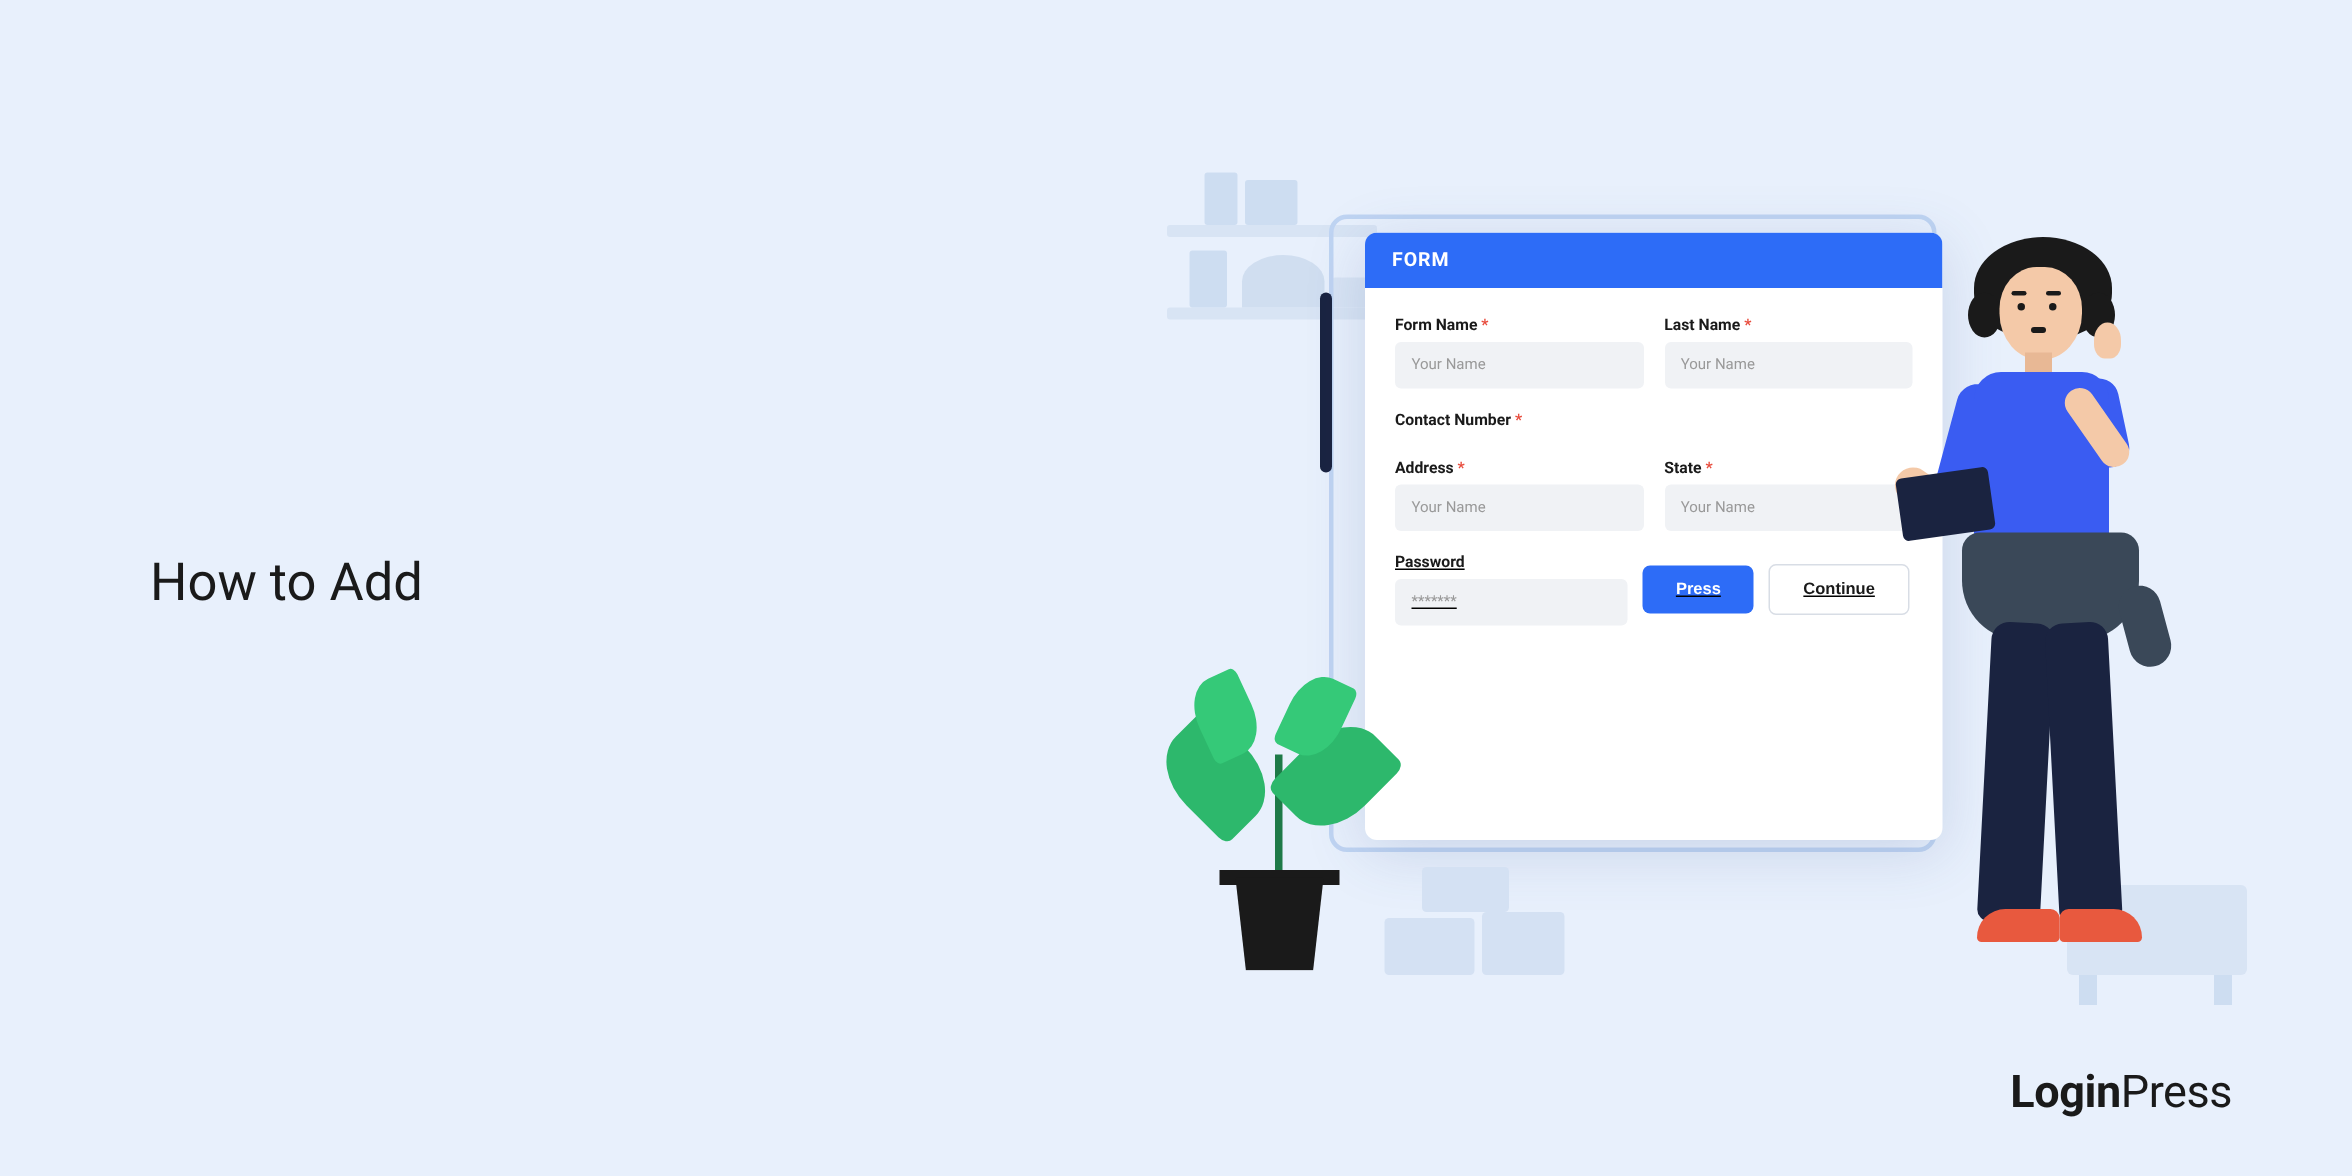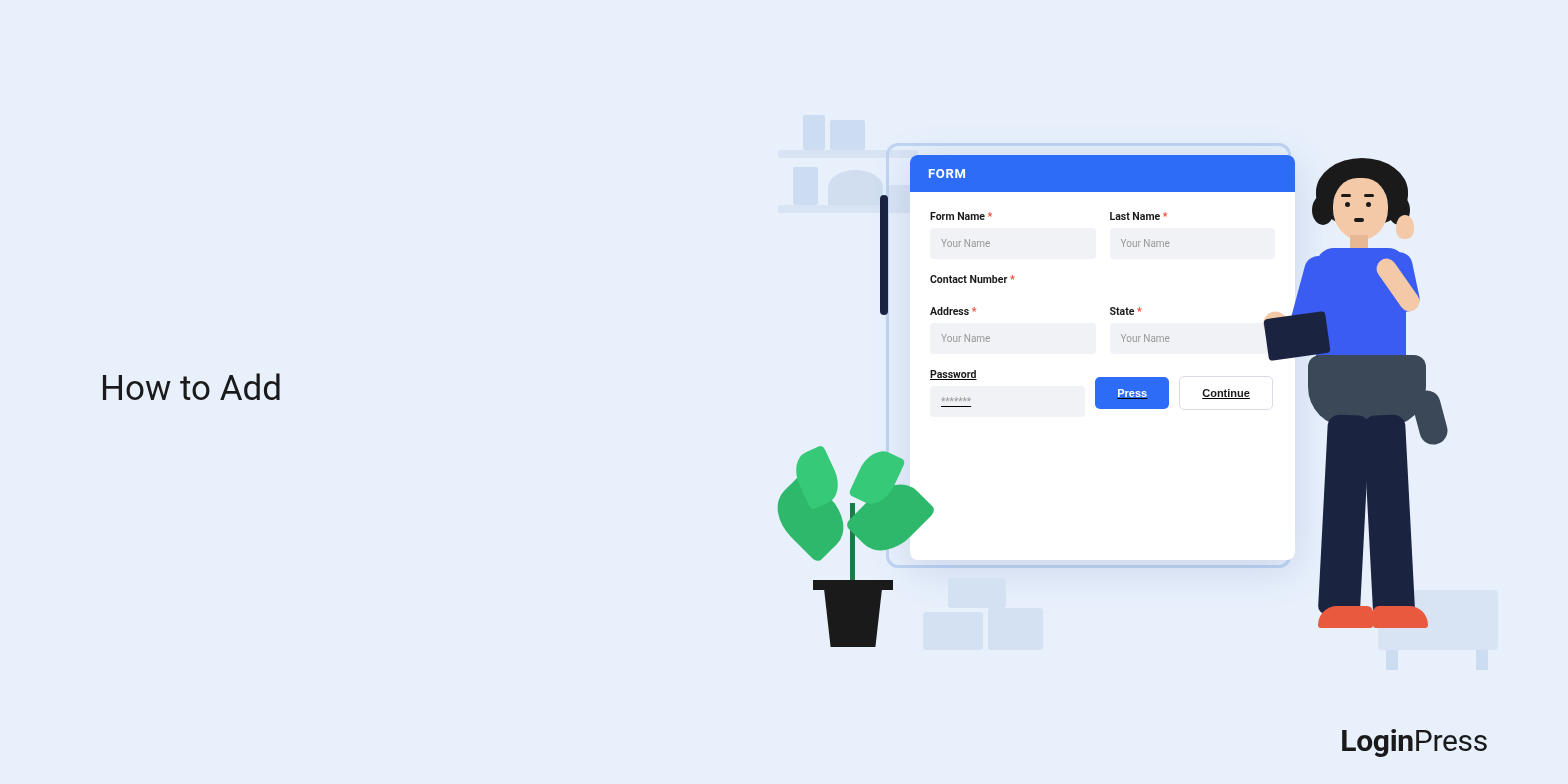--- a/index.html
+++ b/index.html
@@ -322,21 +322,21 @@
     }
     .face-eye { position: absolute; width: 5px; height: 5px; background: #1a1a1a; border-radius: 50%; top: 42px; }
     .eye-l { left: 77px; } .eye-r { left: 98px; }
     .brow { position: absolute; width: 10px; height: 3px; background: #1a1a1a; border-radius: 3px; top: 34px; }
     .brow-l { left: 73px; } .brow-r { left: 96px; }
     .mouth { position: absolute; top: 58px; left: 86px; width: 10px; height: 4px; background: #1a1a1a; border-radius: 3px; }
 
     
     .logo {
       position: absolute;
-      bottom: 26px;
+      bottom: 38px;
       right: 80px;
       font-size: 30px;
       font-weight: 700;
       color: #1a1a1a;
       letter-spacing: -0.01em;
     }
     .logo .press { font-weight: 400; }
   </style>
 </head>
 <body>

